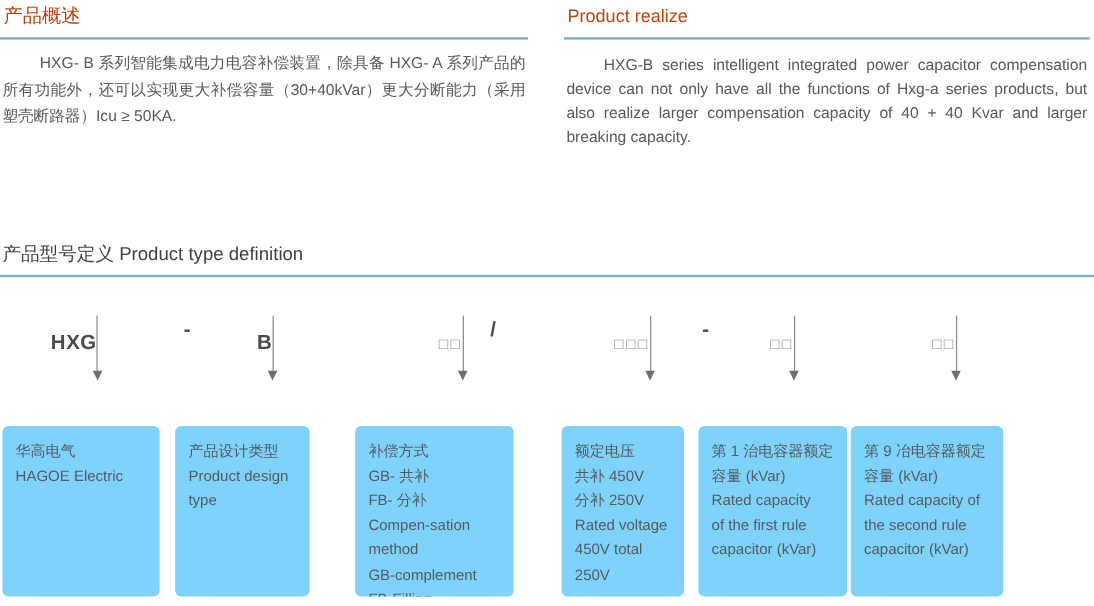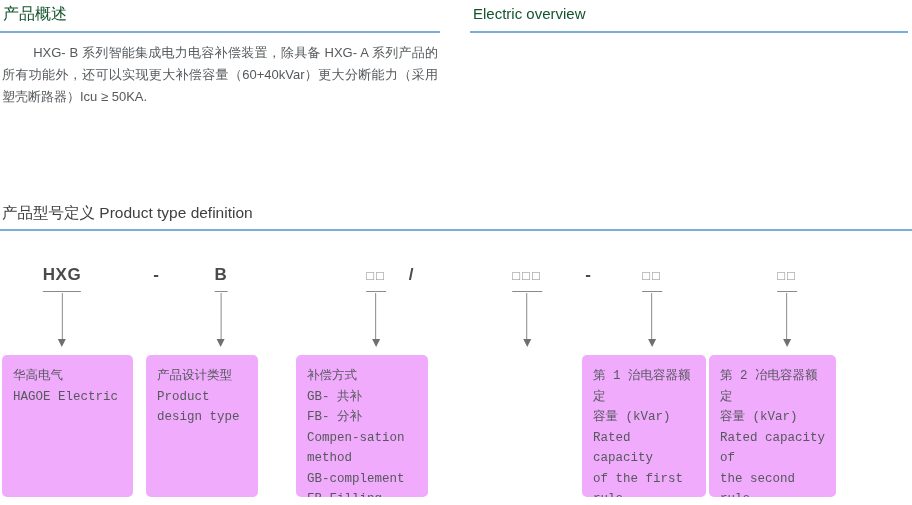--- a/index.html
+++ b/index.html
@@ -9,40 +9,40 @@
     background:#ffffff;
     font-family:"Liberation Sans","DejaVu Sans",sans-serif;
     color:#555;
     overflow:hidden;
   }
   
   .col{position:absolute;top:3px;}
   .col h2{
     margin:0;padding:0 0 0 3px;
     font-size:16px;line-height:22px;
-    font-weight:400;color:#14532d;
+    font-weight:400;color:#c2410c;
   }
   .col .rule{height:2px;background:#7aaed8;margin-top:6px;}
   .col p{
     margin:9px 2px 0 2px;
     font-size:13px;line-height:22px;
     color:#55595c;text-align:justify;text-indent:2.4em;
   }
   .col-en h2{font-size:15px;}
   .col-en p{line-height:20px;margin-top:11px;}
   
   .def-title{
     position:absolute;left:2px;top:202px;margin:0;
     font-size:15.5px;font-weight:400;color:#404040;line-height:22px;
   }
   .rule-full{position:absolute;left:0;top:229px;width:912px;height:2px;background:#7aaed8;}
   
   .tok{
     position:absolute;top:262px;transform:translateX(-50%);
-    display:flex;flex-direction:column;align-items:center;
+    display:flex;flex-direction:row;align-items:center;
     padding:0 4px;
   }
   .tok-label{
     height:26px;display:flex;align-items:center;justify-content:center;
     font-size:17px;font-weight:700;color:#4a4a4a;letter-spacing:.5px;
   }
   .tok-label.squares{
     font-size:13px;font-weight:400;color:#8a8a8a;letter-spacing:2px;
   }
   .tok-rule{align-self:stretch;height:1px;background:#8a8a8a;margin-top:3px;}
@@ -55,40 +55,41 @@
     border-top:8px solid #6f6f6f;
   }
   .sep{
     position:absolute;top:262px;transform:translateX(-50%);
     height:26px;display:flex;align-items:center;
     font-size:17px;font-weight:700;color:#4a4a4a;
   }
   
   .dbox{
     position:absolute;top:355px;height:142px;
-    background:#f0abfc;border-radius:5px;
+    background:#7dd3fc;border-radius:5px;
     box-sizing:border-box;padding:11px 10px 0 11px;
     font-size:12.5px;line-height:20.5px;color:#55595c;
-    white-space:pre-line;overflow:hidden;font-family:Liberation Mono, monospace;
+    white-space:pre-line;overflow:hidden;
   }
 </style>
 </head>
 <body>
 
 <div class="page">
 
   <section class="col col-zh" style="left:0;width:440px">
     <h2>产品概述</h2>
     <div class="rule"></div>
-    <p>HXG- B 系列智能集成电力电容补偿装置，除具备 HXG- A 系列产品的所有功能外，还可以实现更大补偿容量（60+40kVar）更大分断能力（采用塑壳断路器）Icu ≥ 50KA.</p>
+    <p>HXG- B 系列智能集成电力电容补偿装置，除具备 HXG- A 系列产品的所有功能外，还可以实现更大补偿容量（30+40kVar）更大分断能力（采用塑壳断路器）Icu ≥ 50KA.</p>
   </section>
 
   <section class="col col-en" style="left:470px;width:438px">
-    <h2>Electric overview</h2>
+    <h2>Product realize</h2>
     <div class="rule"></div>
+    <p>HXG-B series intelligent integrated power capacitor compensation device can not only have all the functions of Hxg-a series products, but also realize larger compensation capacity of 40 + 40 Kvar and larger breaking capacity.</p>
   </section>
 
   <h2 class="def-title">产品型号定义 Product type definition</h2>
   <div class="rule-full"></div>
 
   <div class="tok" style="left:62px">
     <span class="tok-label">HXG</span>
     <span class="tok-rule"></span>
     <span class="tok-arrow"></span>
   </div>
@@ -124,24 +125,30 @@
   <div class="dbox" style="left:2px;width:131px">华高电气
 HAGOE Electric</div>
   <div class="dbox" style="left:146px;width:112px">产品设计类型
 Product design type</div>
   <div class="dbox" style="left:296px;width:132px">补偿方式
 GB- 共补
 FB- 分补
 Compen-sation method
 GB-complement
 FB-Filling</div>
+  <div class="dbox" style="left:468px;width:102px">额定电压
+共补 450V
+分补 250V
+Rated voltage
+450V total
+250V</div>
   <div class="dbox" style="left:582px;width:124px">第 1 治电容器额定
 容量 (kVar)
 Rated capacity
 of the first rule
 capacitor (kVar)</div>
-  <div class="dbox" style="left:709px;width:127px">第 2 冶电容器额定
+  <div class="dbox" style="left:709px;width:127px">第 9 冶电容器额定
 容量 (kVar)
 Rated capacity of
 the second rule
 capacitor (kVar)</div>
 
 </div>
 
 </body></html>

